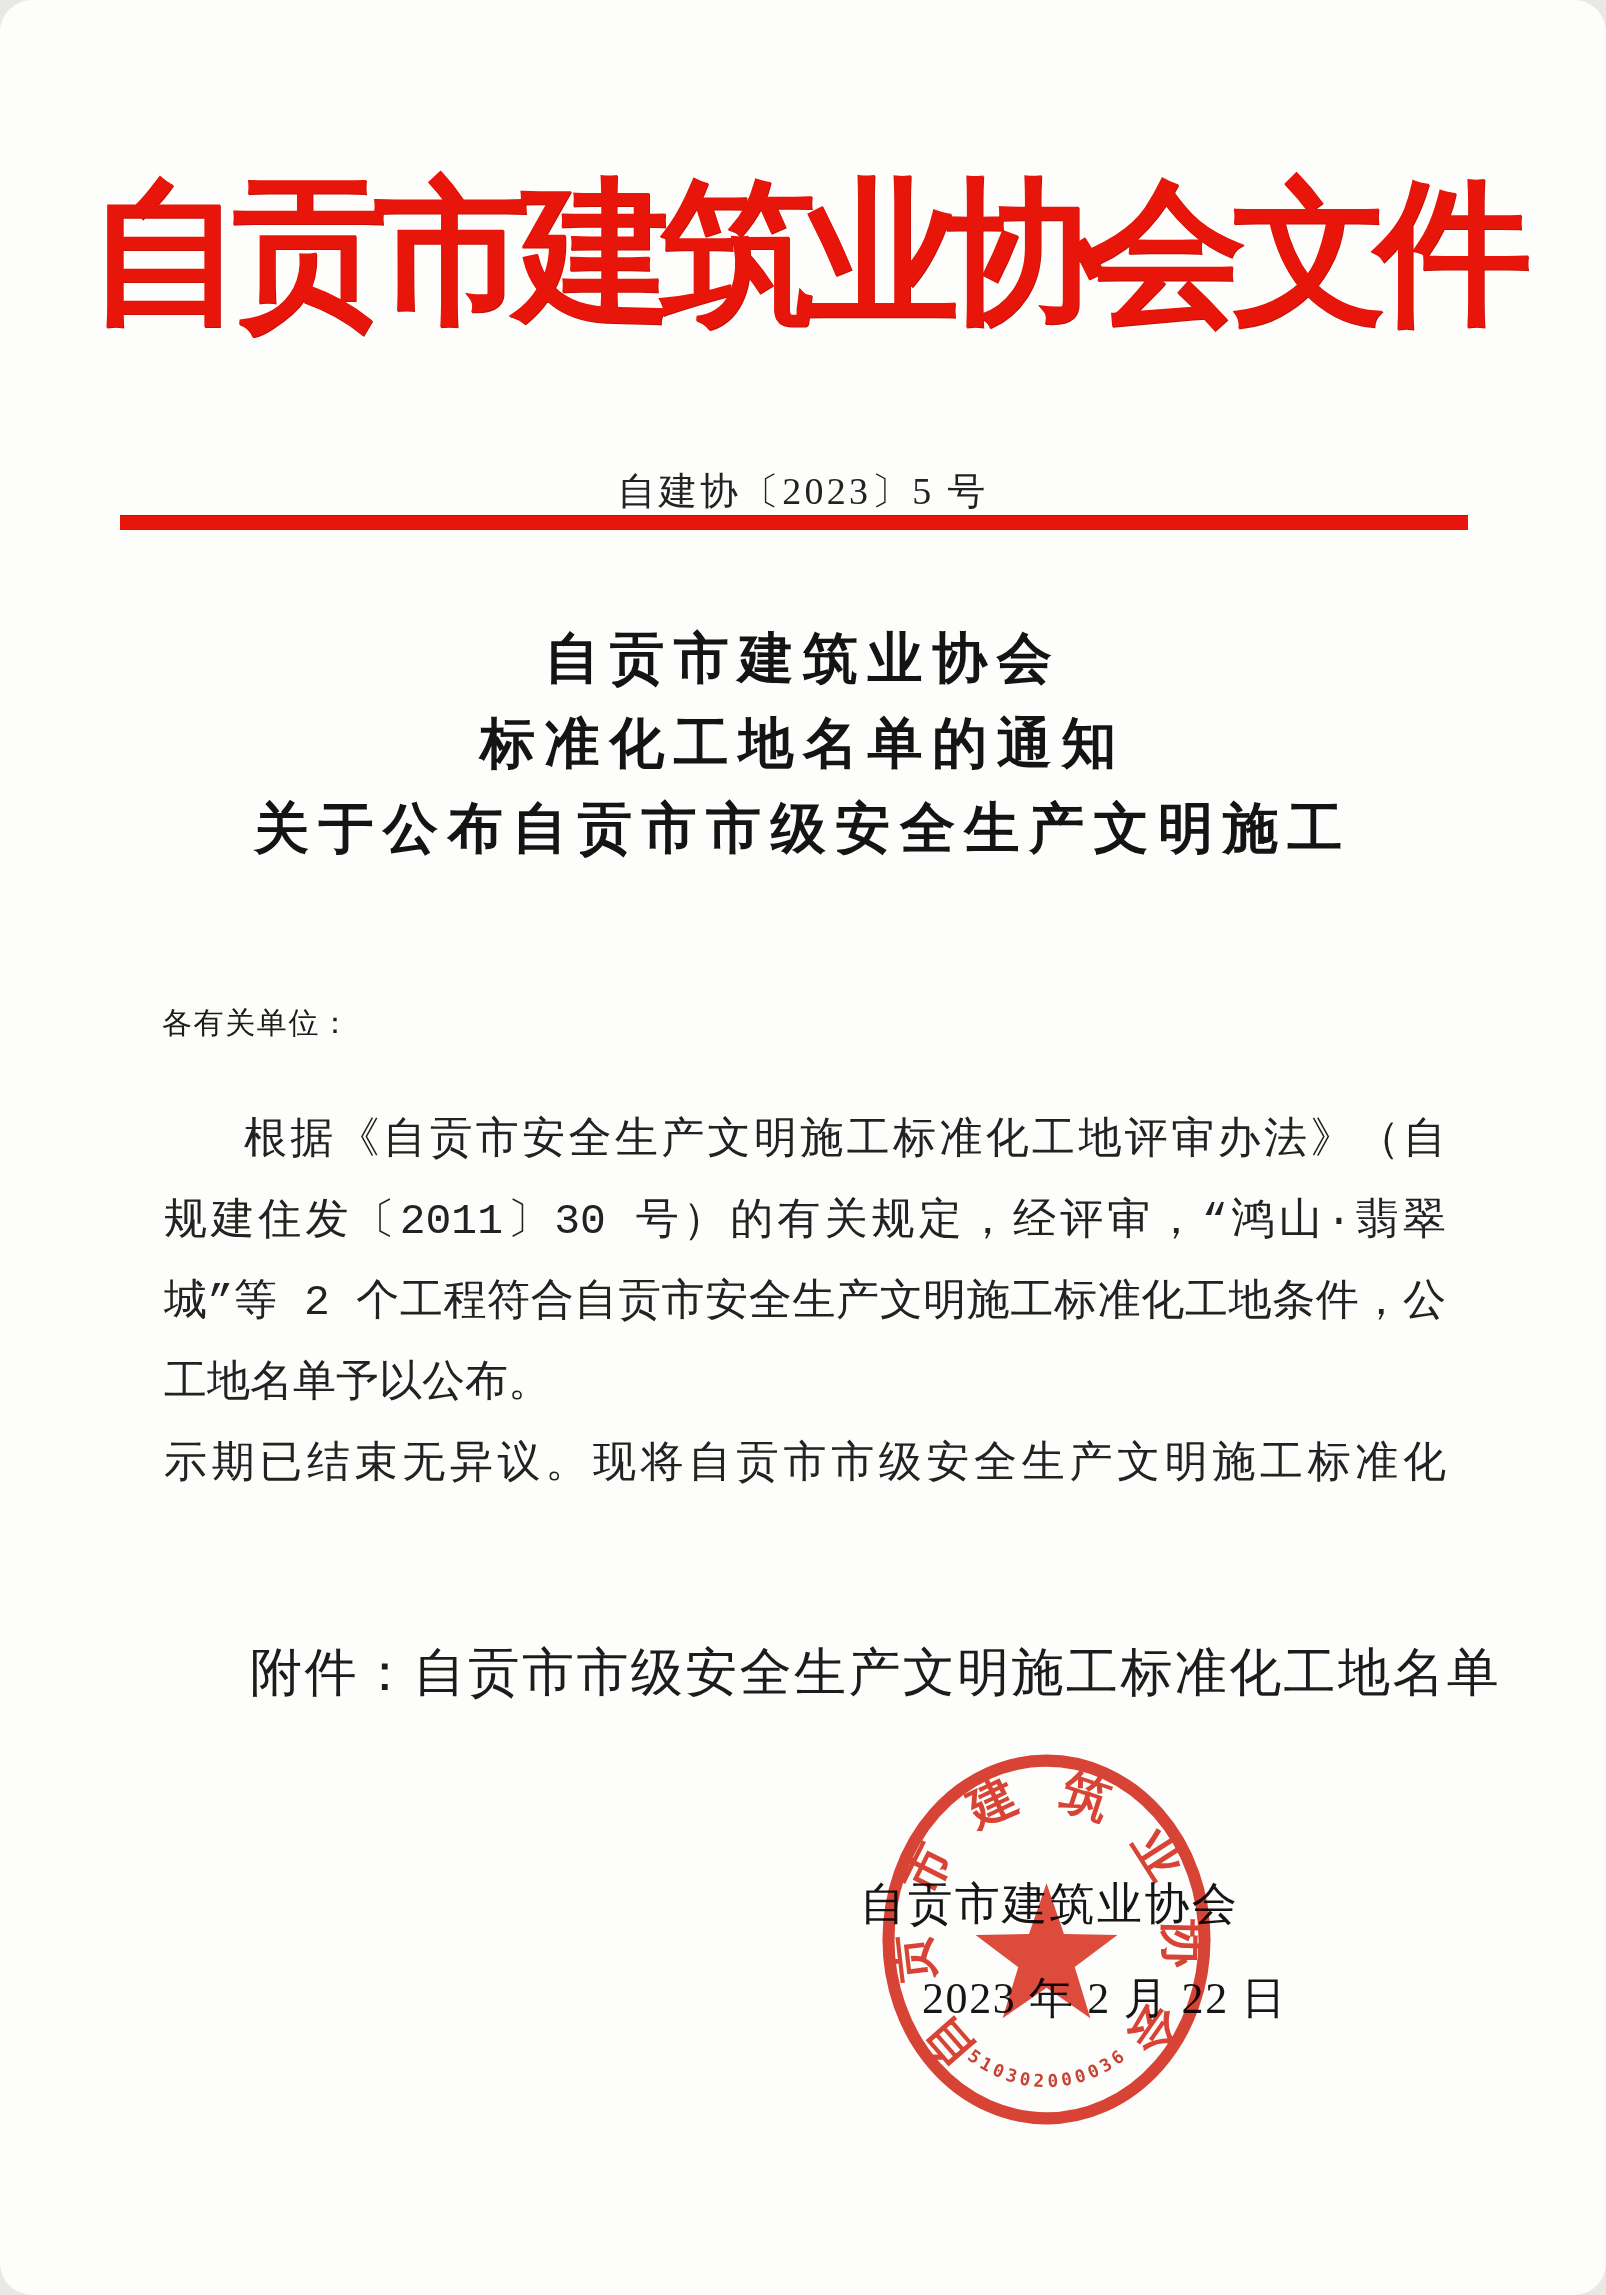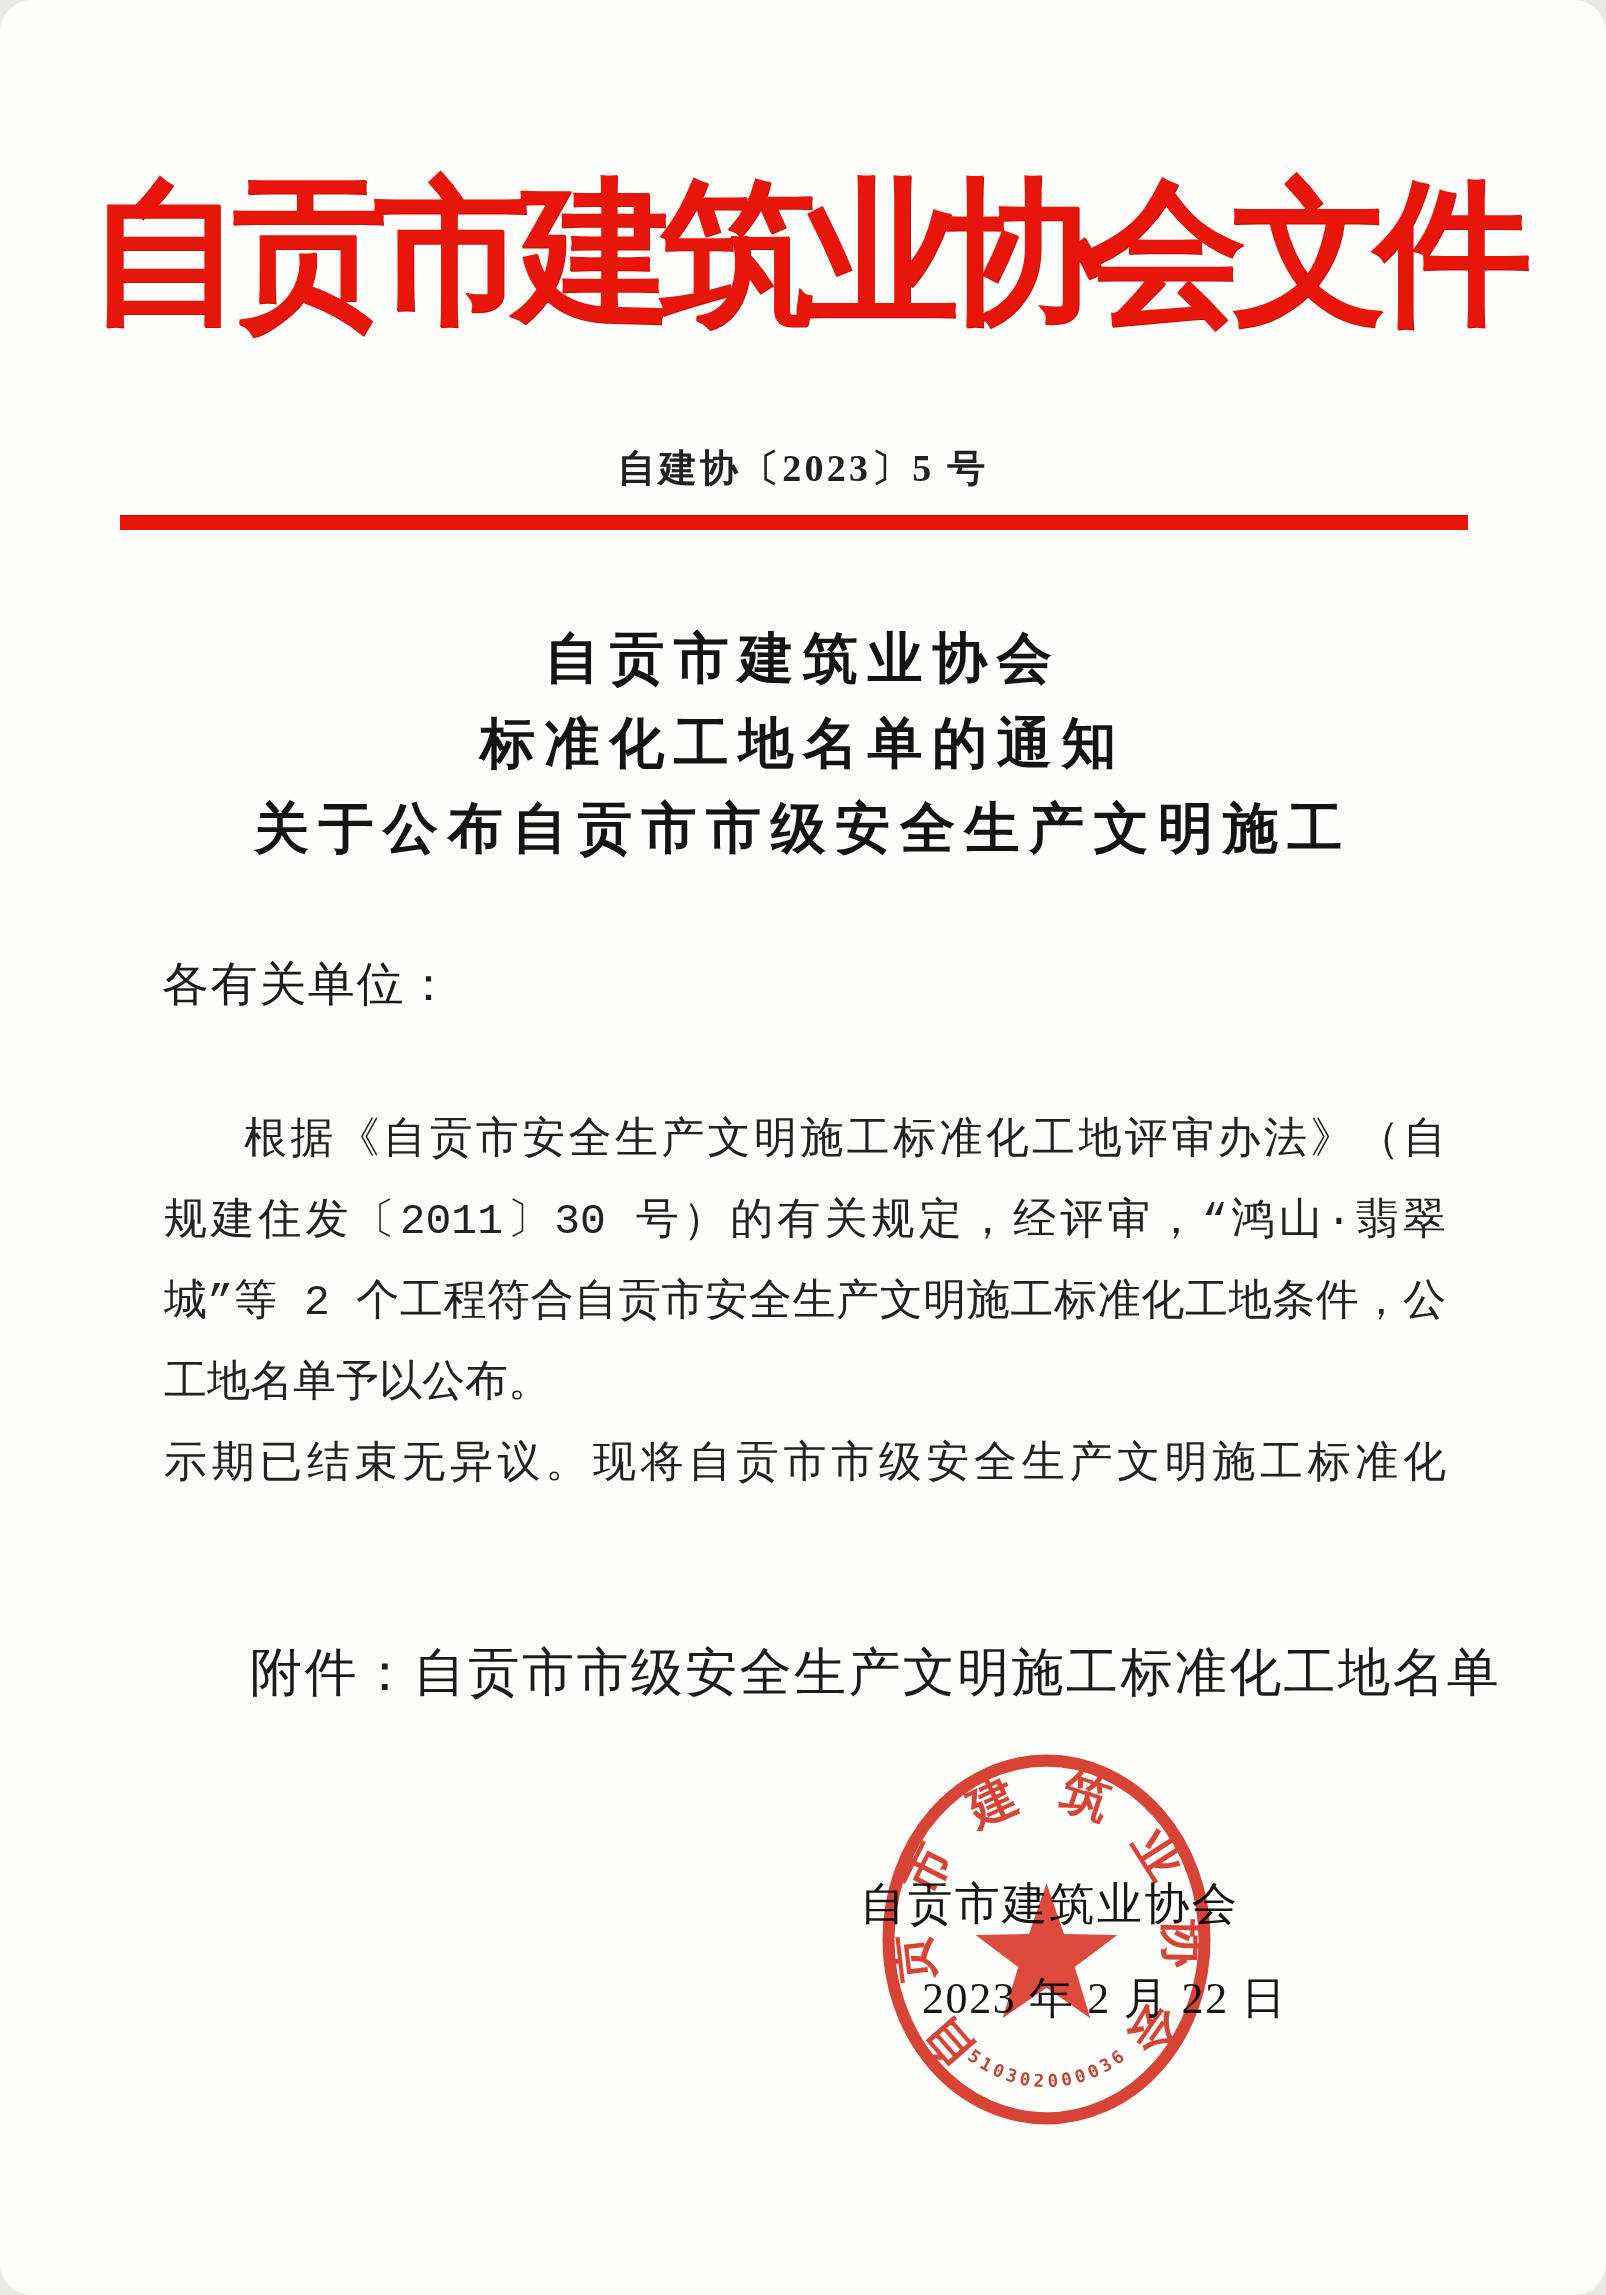--- a/index.html
+++ b/index.html
@@ -19,48 +19,47 @@
     text-align:center;
     font-size:156px;line-height:1.08;
     font-weight:bold;
     letter-spacing:-13px;
     color:#e8150b;
     text-shadow:0.8px 0.8px 0 #c21108;
     white-space:nowrap;
   }
   
   .doc-number{
-    position:absolute;left:0;top:446px;width:100%;
+    position:absolute;left:0;top:469px;width:100%;
     text-align:center;
     font-size:38px;line-height:45px;
     letter-spacing:3.2px;
     color:#222;
     white-space:nowrap;
-    font-weight:bold;
   }
   
   .red-rule{
     position:absolute;left:120px;top:515px;
     width:1348px;height:14.4px;
     background:#e8150b;
     border-top:1.6px solid #b80f07;
   }
   
   .title{
     position:absolute;left:0;top:616px;width:100%;
     text-align:center;
     font-weight:bold;
     font-size:55px;line-height:85px;
     letter-spacing:9.6px;
     color:#141414;
   }
   
   .salutation{
-    position:absolute;left:162px;top:960px;
-    font-size:47px;line-height:48px;
+    position:absolute;left:162px;top:999px;
+    font-size:30px;line-height:48px;
     letter-spacing:1.6px;
   }
   .paragraph{
     position:absolute;left:164px;top:1100px;
     width:1282px;
     font-size:43px;
     color:#222;
   }
   .paragraph .pline{
     height:81px;line-height:81px;

